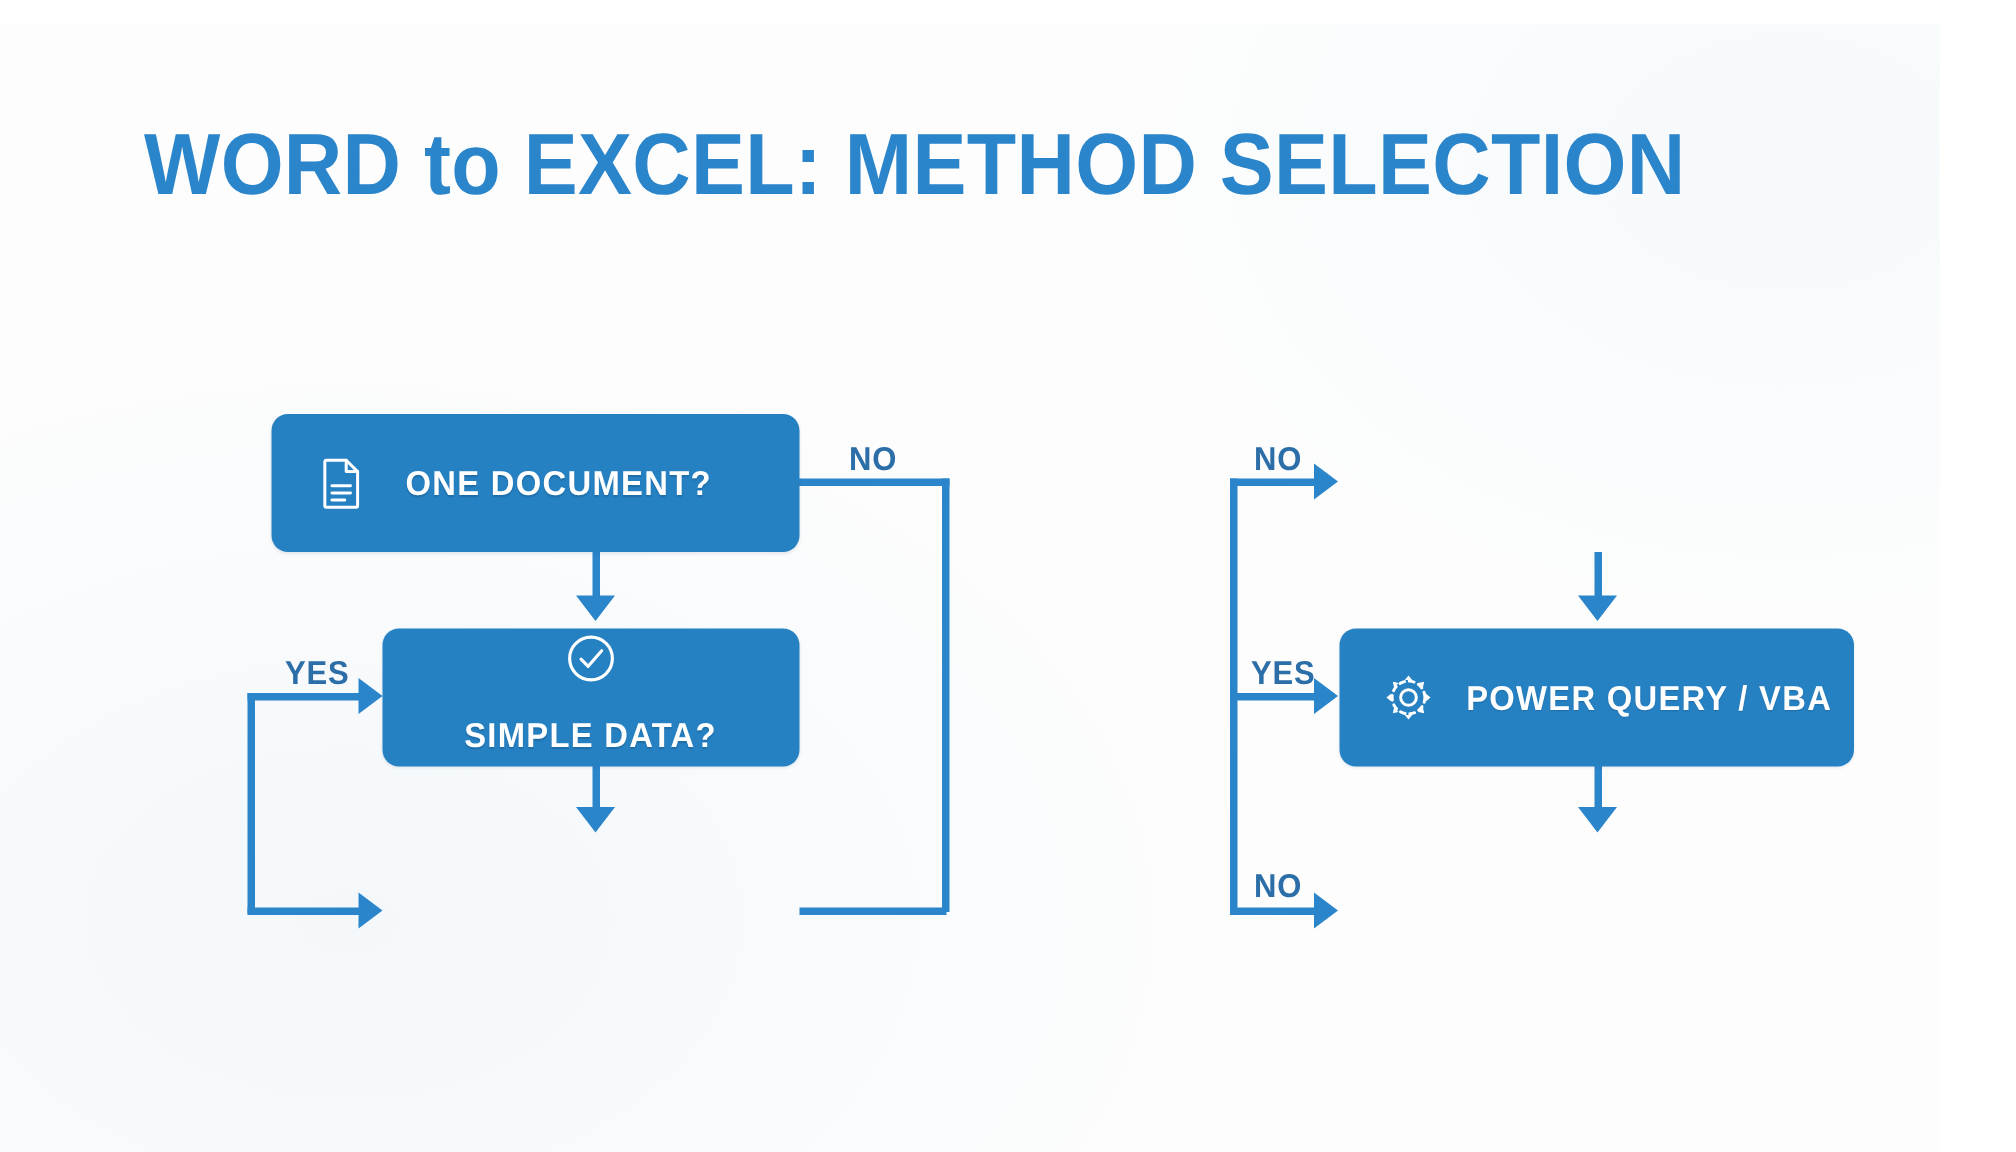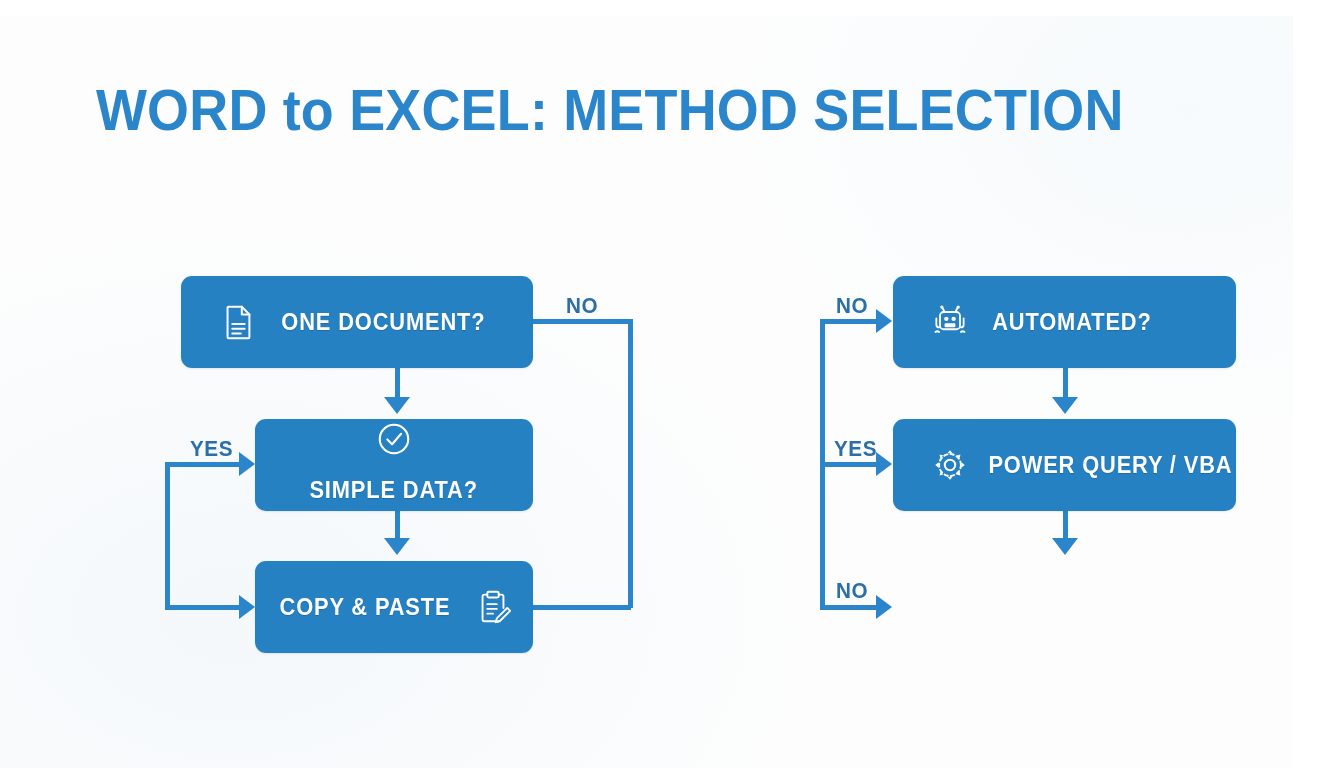--- a/index.html
+++ b/index.html
@@ -44,21 +44,21 @@
 
   
   .node {
     position: absolute;
     box-sizing: border-box;
     background: #2681c3;
     border-radius: 11px;
     display: flex;
     align-items: center;
     gap: 18px;
-    padding: 0 37px;
+    padding: 0 26px;
     color: #ffffff;
     box-shadow: 0 1px 2px rgba(20,70,110,0.10);
   }
   .node.right-icon {
     justify-content: center;
   }
   .node-label {
     font-size: 23px;
     font-weight: 700;
     letter-spacing: 0.9px;
@@ -152,32 +152,20 @@
   <div class="node" style="left:255px; top:403px; width:278px; height:92px;flex-direction:column;">
     <span class="node-icon">
       <svg viewBox="0 0 40 40" width="38" height="38" fill="none" stroke="#ffffff" stroke-width="2.2" stroke-linecap="round" stroke-linejoin="round">
         <circle cx="20" cy="20" r="15"></circle>
         <path d="M13 20.5 l5 5 l9.5 -11"></path>
       </svg>
     </span>
     <span class="node-label">SIMPLE DATA?</span>
   </div>
 
-  <div class="node right-icon" style="left:255px; top:545px; width:278px; height:92px;">
-    <span class="node-label">COPY &amp; PASTE</span>
-    <span class="node-icon">
-      <svg viewBox="0 0 40 40" width="38" height="38" fill="none" stroke="#ffffff" stroke-width="2" stroke-linecap="round" stroke-linejoin="round">
-        <path d="M26 7 h3 a2 2 0 0 1 2 2 v12"></path>
-        <path d="M26 35 H11 a2 2 0 0 1 -2 -2 V9 a2 2 0 0 1 2 -2 h3"></path>
-        <rect x="14" y="4" width="12" height="6" rx="1.6"></rect>
-        <path d="M14 17 h10 M14 22 h10 M14 27 h6"></path>
-        <path d="M35 21 l3 3 l-11 11 l-4 1 l1 -4 z"></path>
-      </svg>
-    </span>
-  </div>
 
   <div class="conn v" style="left:820px; top:303px; height:289px;"></div>
 
   <div class="conn h" style="left:820px; top:303px; width:58px;"></div>
   <div class="arrow-right" style="left:876px; top:293px;"></div>
   <div class="edge-label" style="left:836px; top:277px;">NO</div>
 
   <div class="conn h" style="left:820px; top:446px; width:58px;"></div>
   <div class="arrow-right" style="left:876px; top:436px;"></div>
   <div class="edge-label" style="left:834px; top:420px;">YES</div>
@@ -185,37 +173,20 @@
   <div class="conn h" style="left:820px; top:589px; width:58px;"></div>
   <div class="arrow-right" style="left:876px; top:579px;"></div>
   <div class="edge-label" style="left:836px; top:562px;">NO</div>
 
   <div class="conn v" style="left:1063px; top:352px; height:32px;"></div>
   <div class="arrow-down" style="left:1052px; top:381px;"></div>
 
   <div class="conn v" style="left:1063px; top:494px; height:30px;"></div>
   <div class="arrow-down" style="left:1052px; top:522px;"></div>
 
-  <div class="node" style="left:893px; top:260px; width:343px; height:92px;">
-    <span class="node-icon">
-      <svg viewBox="0 0 44 40" width="40" height="38" fill="none" stroke="#ffffff" stroke-width="2" stroke-linecap="round" stroke-linejoin="round">
-        <path d="M16 9 l-2.5 -5 M28 9 l2.5 -5"></path>
-        <circle cx="13" cy="3.6" r="1.8" fill="#ffffff" stroke="none"></circle>
-        <circle cx="31" cy="3.6" r="1.8" fill="#ffffff" stroke="none"></circle>
-        <rect x="11" y="9" width="22" height="19" rx="4"></rect>
-        <circle cx="18" cy="16.5" r="2.4" fill="#ffffff" stroke="none"></circle>
-        <circle cx="26" cy="16.5" r="2.4" fill="#ffffff" stroke="none"></circle>
-        <rect x="16" y="21.5" width="12" height="4.2" rx="1.4" fill="#ffffff" stroke="none"></rect>
-        <path d="M7 16 v7 a3 3 0 0 0 3 3"></path>
-        <path d="M37 16 v7 a3 3 0 0 1 -3 3"></path>
-        <path d="M6 31 a3 3 0 0 1 4 0 M34 31 a3 3 0 0 1 4 0"></path>
-      </svg>
-    </span>
-    <span class="node-label">AUTOMATED?</span>
-  </div>
 
   <div class="node" style="left:893px; top:403px; width:343px; height:92px;gap:12px;">
     <span class="node-icon">
       <svg viewBox="0 0 40 40" width="38" height="38" fill="none" stroke="#ffffff" stroke-width="2.1" stroke-linecap="round" stroke-linejoin="round">
         <circle cx="20" cy="20" r="5.5"></circle>
         <path d="M20 4.5 l2.6 3.2 h-5.2 z M20 35.5 l-2.6 -3.2 h5.2 z
                  M4.5 20 l3.2 -2.6 v5.2 z M35.5 20 l-3.2 2.6 v-5.2 z
                  M9 9 l4 0.9 l-3.1 3.1 z M31 31 l-4 -0.9 l3.1 -3.1 z
                  M31 9 l-0.9 4 l-3.1 -3.1 z M9 31 l0.9 -4 l3.1 3.1 z" fill="#ffffff" stroke="none"></path>
         <circle cx="20" cy="20" r="11.5" stroke-dasharray="3.4 3.4"></circle>

